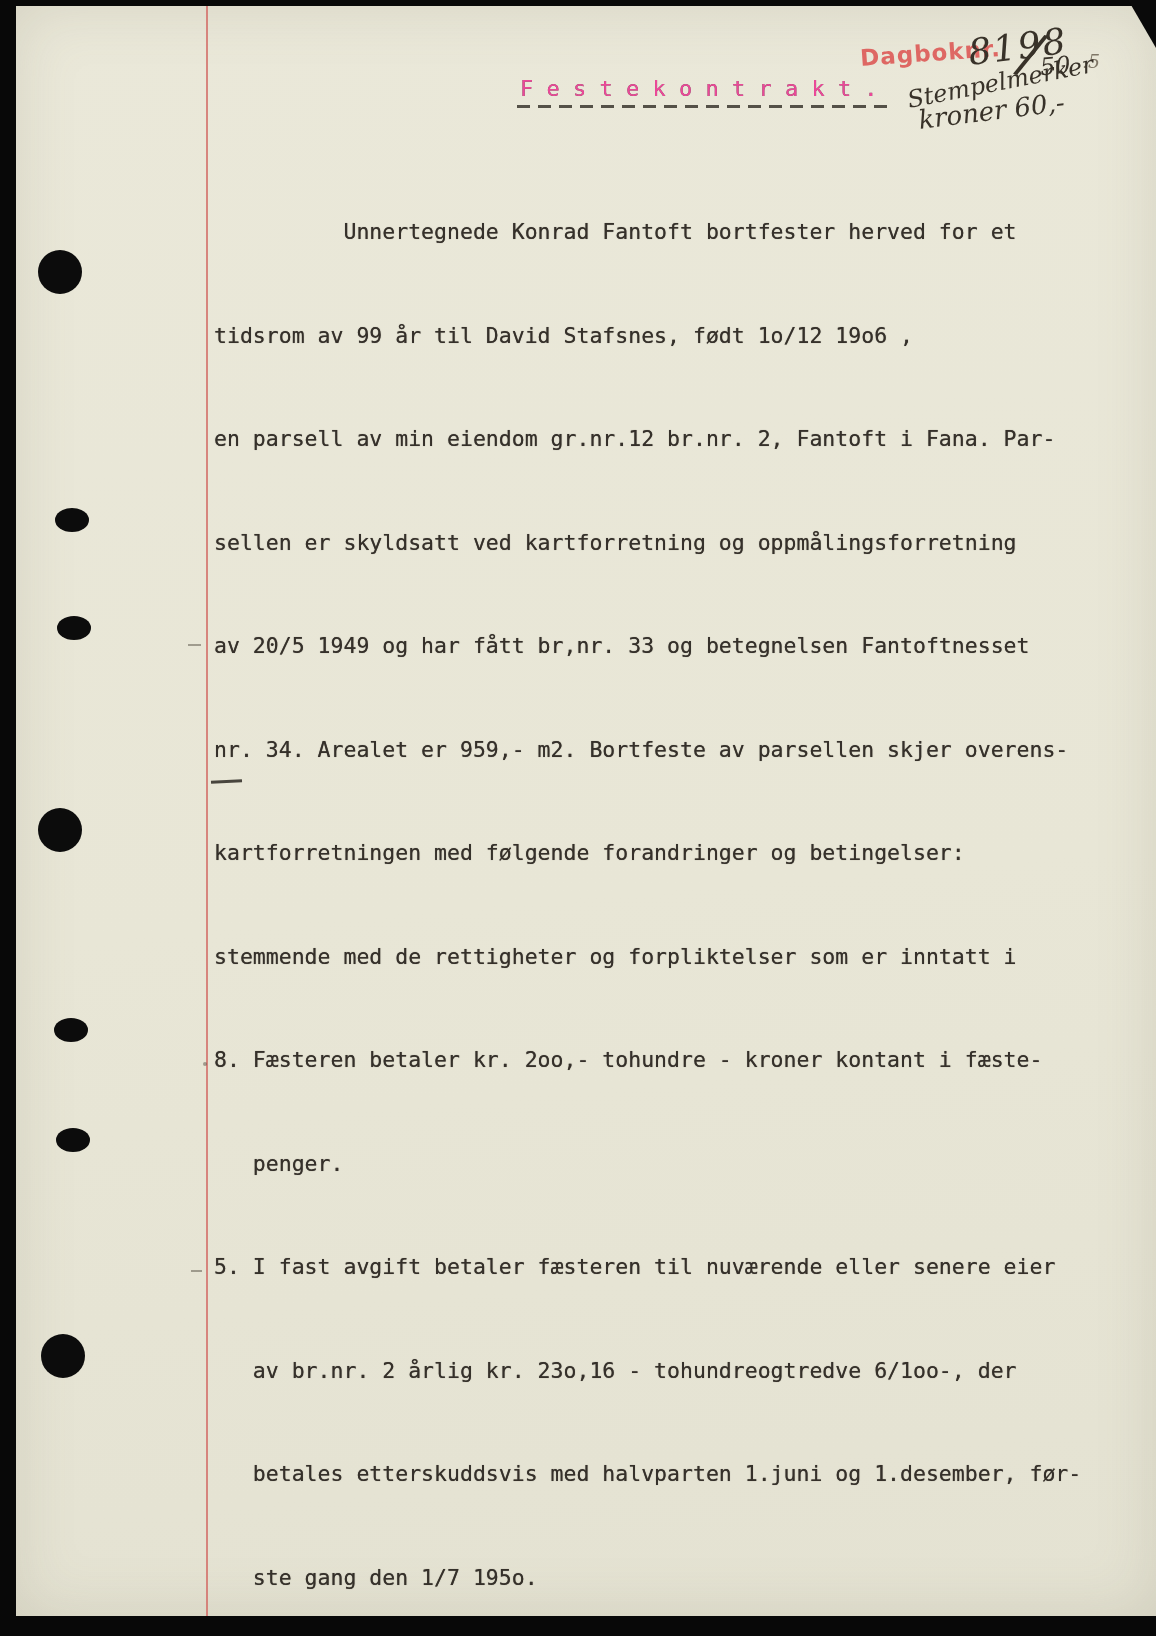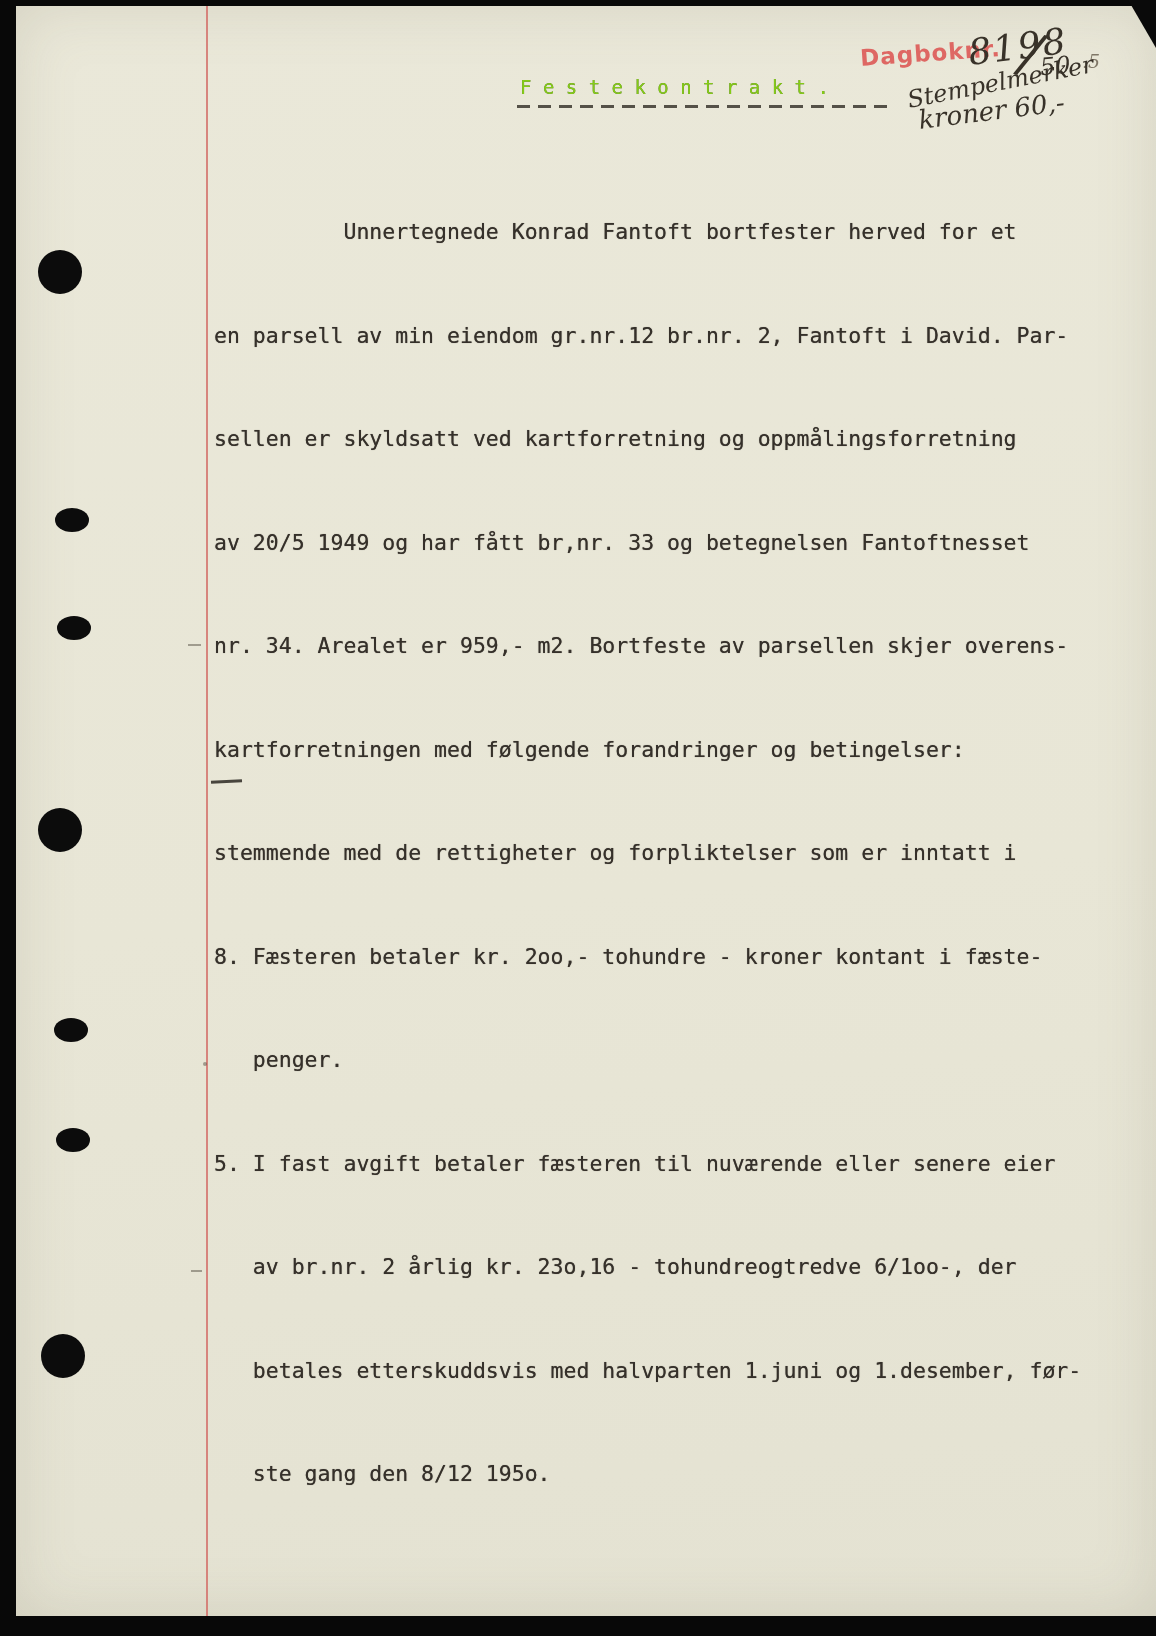--- a/index.html
+++ b/index.html
@@ -26,21 +26,21 @@
   .hole.h1 { left:38px;  top:250px;  width:44px; height:44px; }
   .hole.h2 { left:55px;  top:508px;  width:34px; height:24px; }
   .hole.h3 { left:57px;  top:616px;  width:34px; height:24px; }
   .hole.h4 { left:38px;  top:808px;  width:44px; height:44px; }
   .hole.h5 { left:54px;  top:1018px; width:34px; height:24px; }
   .hole.h6 { left:56px;  top:1128px; width:34px; height:24px; }
   .hole.h7 { left:41px;  top:1334px; width:44px; height:44px; }
 
   .doc-title {
     position:absolute; left:520px; top:76px;
-    font-size:19px; color:#84cc16; white-space:pre;
+    font-size:22px; color:#ec4899; white-space:pre;
     text-shadow:0 0 0.6px rgba(45,40,33,0.8);
   }
   .title-underline {
     position:absolute; left:517px; top:105px; width:370px; height:3px;
     background:repeating-linear-gradient(90deg,#3a362e 0 13px, rgba(0,0,0,0) 13px 21px);
     opacity:0.85;
   }
 
   .stamp {
     position:absolute; left:860px; top:40px;
@@ -94,32 +94,33 @@
   <div class="hand jn-year">50</div>
   <div class="hand jn-extra">.5</div>
   <div class="hand hw1">Stempelmerker</div>
   <div class="hand hw2">kroner 60,-</div>
 
   <div class="doc-title">F e s t e k o n t r a k t .</div>
   <div class="title-underline"></div>
 
   <div class="body-text">
     <div class="line">          Unnertegnede Konrad Fantoft bortfester herved for et</div>
-    <div class="line">en parsell av min eiendom gr.nr.12 br.nr. 2, Fantoft i David. Par-</div>
+    <div class="line">tidsrom av 99 år til David Stafsnes, født 1o/12 19o6 ,</div>
+    <div class="line">en parsell av min eiendom gr.nr.12 br.nr. 2, Fantoft i Fana. Par-</div>
     <div class="line">sellen er skyldsatt ved kartforretning og oppmålingsforretning</div>
     <div class="line">av 20/5 1949 og har fått br,nr. 33 og betegnelsen Fantoftnesset</div>
     <div class="line">nr. 34. Arealet er 959,- m2. Bortfeste av parsellen skjer overens-</div>
     <div class="line">kartforretningen med følgende forandringer og betingelser:</div>
     <div class="line">stemmende med de rettigheter og forpliktelser som er inntatt i</div>
     <div class="line">8. Fæsteren betaler kr. 2oo,- tohundre - kroner kontant i fæste-</div>
     <div class="line">   penger.</div>
     <div class="line">5. I fast avgift betaler fæsteren til nuværende eller senere eier</div>
     <div class="line">   av br.nr. 2 årlig kr. 23o,16 - tohundreogtredve 6/1oo-, der</div>
     <div class="line">   betales etterskuddsvis med halvparten 1.juni og 1.desember, før-</div>
-    <div class="line">   ste gang den 8/12 195o.</div>
+    <div class="line">   ste gang den 1/7 195o.</div>
     
     
     
     
     
     
     
     
     
     

